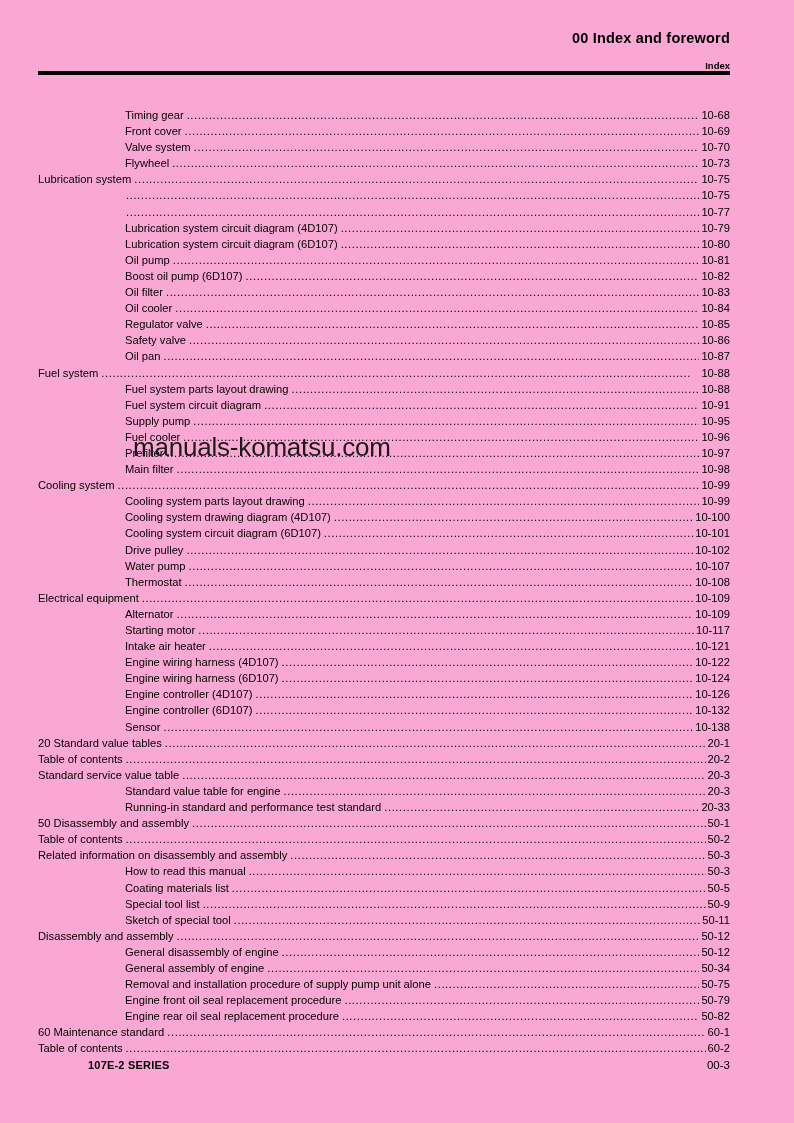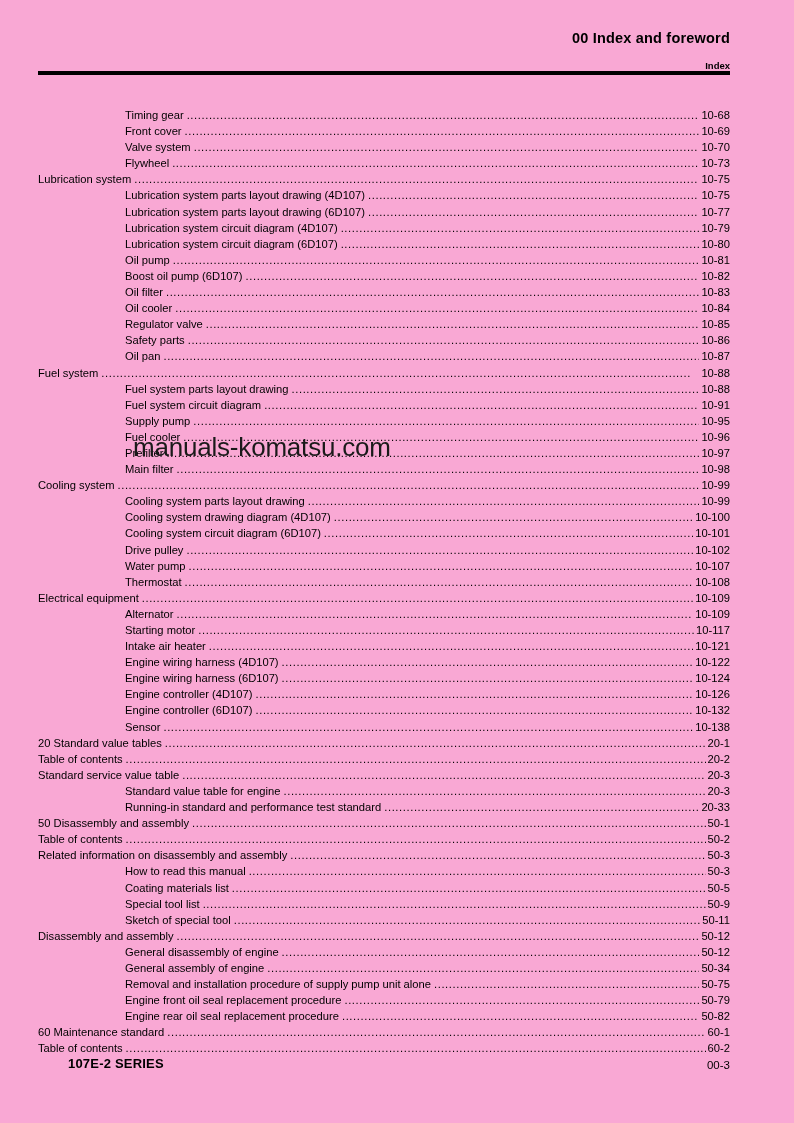--- a/index.html
+++ b/index.html
@@ -90,23 +90,23 @@
     font-size: 26px;
     font-family: "Liberation Sans", sans-serif;
     color: #1a1a1a;
     letter-spacing: -0.2px;
     white-space: nowrap;
   }
 
   
   .footer-left {
     position: absolute;
-    left: 68px;
+    left: 88px;
     bottom: 52px;
-    font-size: 13px;
+    font-size: 11px;
     font-weight: bold;
     letter-spacing: 0.2px;
   }
   .footer-right {
     position: absolute;
     right: 64px;
     bottom: 52px;
     font-size: 11.5px;
     font-weight: normal;
   }
@@ -142,26 +142,24 @@
         <span class="toc-label">Flywheel</span>
         <span class="toc-dots">...............................................................................................................................................................</span>
         <span class="toc-page">10-73</span>
       </div>
       <div class="toc-row lvl1">
         <span class="toc-label">Lubrication system</span>
         <span class="toc-dots">...............................................................................................................................................................</span>
         <span class="toc-page">10-75</span>
       </div>
       <div class="toc-row lvl2">
-        <span class="toc-label">Lubrication system parts layout drawing (4D107)</span>
         <span class="toc-dots">...............................................................................................................................................................</span>
         <span class="toc-page">10-75</span>
       </div>
       <div class="toc-row lvl2">
-        <span class="toc-label">Lubrication system parts layout drawing (6D107)</span>
         <span class="toc-dots">...............................................................................................................................................................</span>
         <span class="toc-page">10-77</span>
       </div>
       <div class="toc-row lvl2">
         <span class="toc-label">Lubrication system circuit diagram (4D107)</span>
         <span class="toc-dots">...............................................................................................................................................................</span>
         <span class="toc-page">10-79</span>
       </div>
       <div class="toc-row lvl2">
         <span class="toc-label">Lubrication system circuit diagram (6D107)</span>
@@ -187,21 +185,21 @@
         <span class="toc-label">Oil cooler</span>
         <span class="toc-dots">...............................................................................................................................................................</span>
         <span class="toc-page">10-84</span>
       </div>
       <div class="toc-row lvl2">
         <span class="toc-label">Regulator valve</span>
         <span class="toc-dots">...............................................................................................................................................................</span>
         <span class="toc-page">10-85</span>
       </div>
       <div class="toc-row lvl2">
-        <span class="toc-label">Safety parts</span>
+        <span class="toc-label">Safety valve</span>
         <span class="toc-dots">...............................................................................................................................................................</span>
         <span class="toc-page">10-86</span>
       </div>
       <div class="toc-row lvl2">
         <span class="toc-label">Oil pan</span>
         <span class="toc-dots">...............................................................................................................................................................</span>
         <span class="toc-page">10-87</span>
       </div>
       <div class="toc-row lvl1">
         <span class="toc-label">Fuel system</span>

